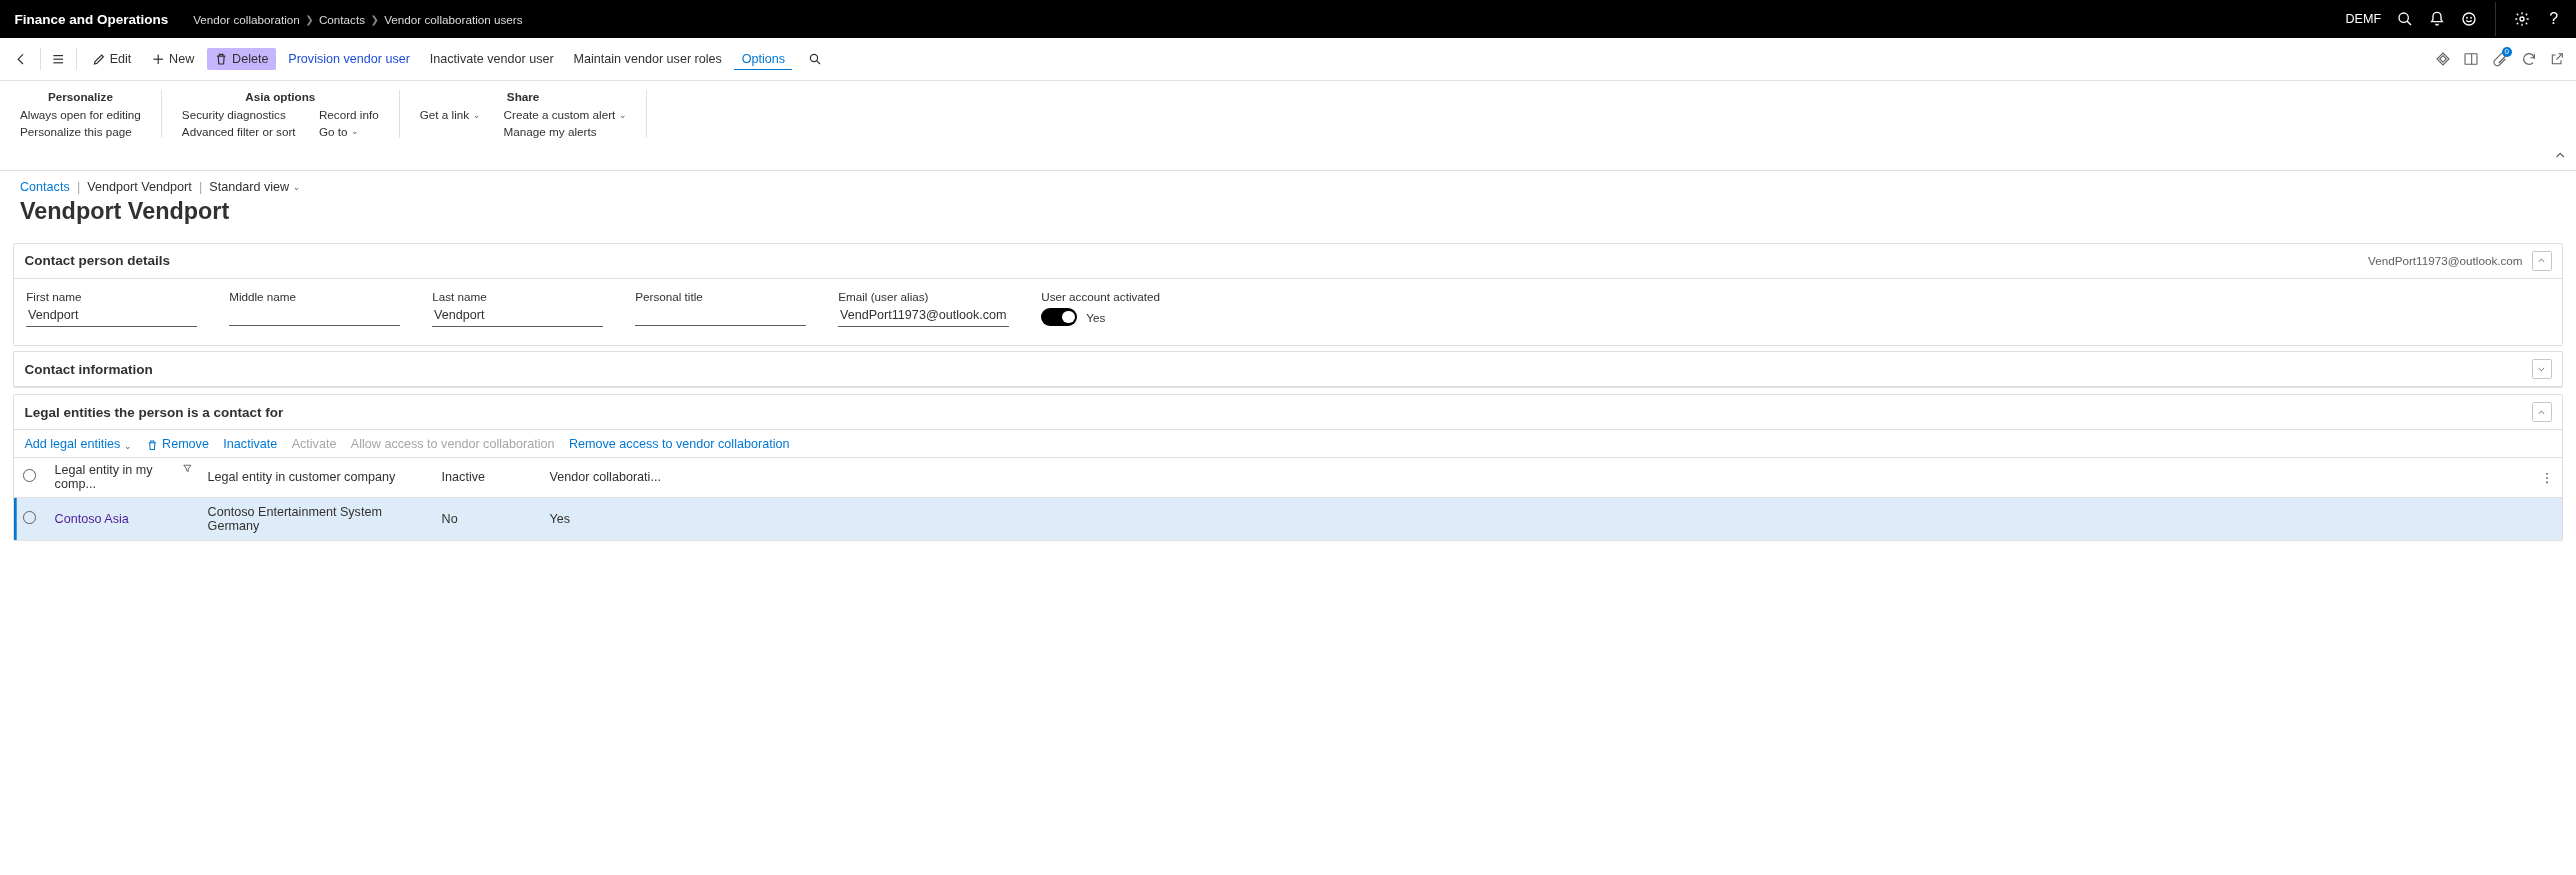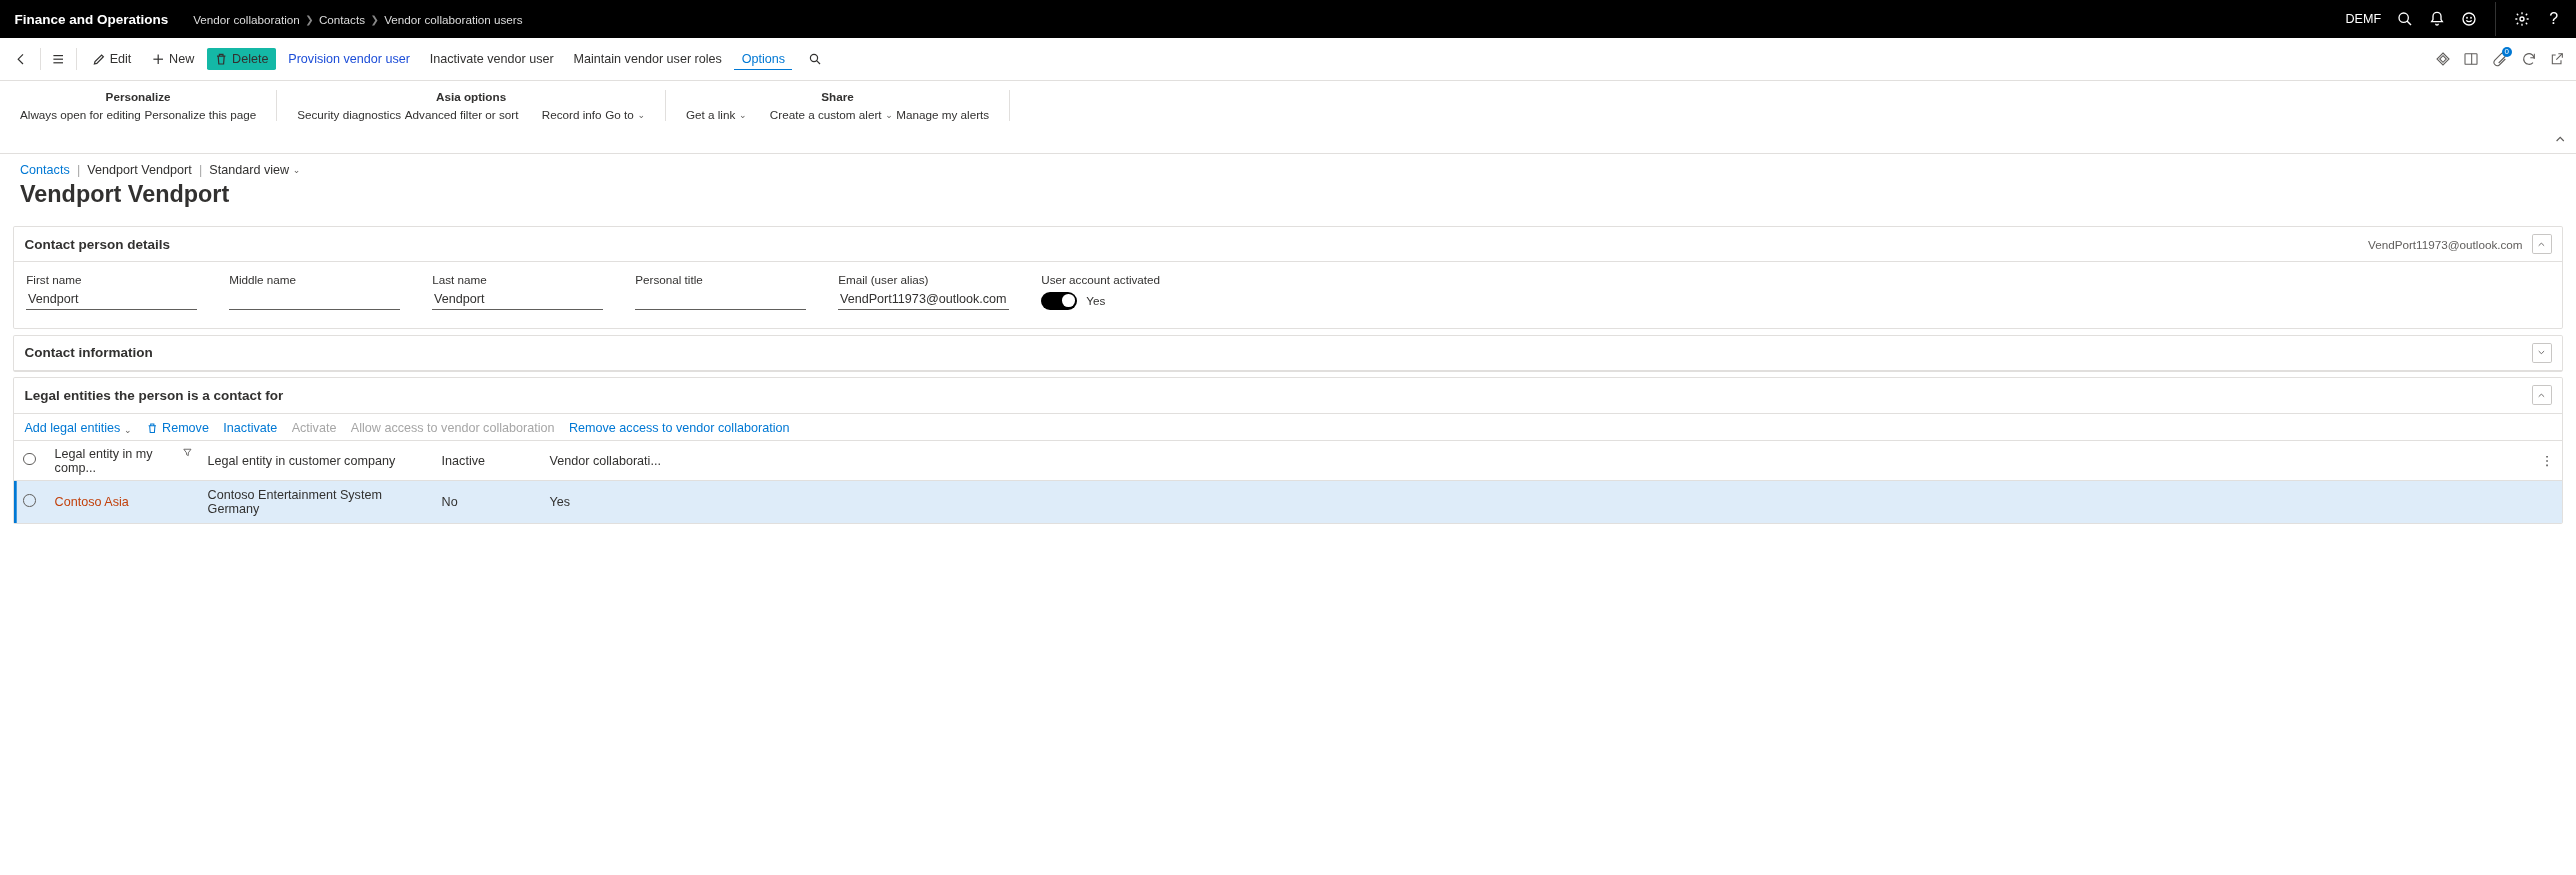--- a/index.html
+++ b/index.html
@@ -14,34 +14,34 @@
   .topbar-right svg { stroke: #fff; fill: none; }
   .topbar-divider { width:0.9px; height:34px; background:#333; margin:0 1.8px; }
 
   .actionbar { display: flex; align-items: center; height: 43px; border-bottom: 0.9px solid #e1dfdd; padding: 0 10.8px; }
   .actionbar .ab-left { display: flex; align-items: center; gap: 5.4px; }
   .ab-btn { display: inline-flex; align-items: center; gap: 3.6px; padding: 3.6px 7.2px; cursor: pointer; font-size: 12.6px; color: #323130; border-radius: 1.8px; }
   .ab-btn.icon-only { padding: 3.6px; }
   .ab-btn.ghost { color: #1d4ed8; cursor: default; }
   .ab-btn.active { color: #0078d4; border-bottom: 1.8px solid #0078d4; border-radius: 0; }
   .ab-btn svg { width: 14.4px; height: 14.4px; stroke: #323130; fill: none; }
-  .ab-btn.delete-btn { background:#14b8a6; }
+  .ab-btn.delete-btn { background:#c4b5fd; }
   .ab-sep { width:0.9px; height:21.6px; background:#e1dfdd; margin:0 1.8px; }
   .actionbar .ab-right { margin-left:auto; display:flex; gap:12.6px; align-items:center; }
   .ab-right .ricon { width:16px; height:16px; cursor:pointer; position:relative; }
   .ab-right svg { stroke:#605e5c; fill:none; }
   .ab-right .badge { position:absolute; top:-3.6px; right:-3.6px; background:#0078d4; color:#fff; font-size:8px; border-radius:7.2px; padding:0 2.7px; line-height:10px; }
 
   .ribbon { display:flex; padding: 9px 20px 32px; border-bottom: 0.9px solid #e1dfdd; position:relative; }
   .ribbon-group { padding: 0 20px; border-right: 0.9px solid #e1dfdd; }
   .ribbon-group:first-child { padding-left: 0; }
   .ribbon-group:last-child { border-right: none; }
   .ribbon-title { text-align:center; font-weight:600; font-size:11.7px; margin-bottom:5.4px; }
   .ribbon-cols { display:flex; gap: 23.4px; }
-  .ribbon-col { display:flex; flex-direction:row; gap:3.6px; }
+  .ribbon-col { display:flex; flex-direction:column; gap:3.6px; }
   .ribbon-link { font-size:11.7px; color:#323130; cursor:pointer; white-space:nowrap; display:flex; align-items:center; gap:3.6px; }
   .ribbon-collapse { position:absolute; right:9px; bottom:5.4px; cursor:pointer; }
 
   .page-crumb { padding: 9px 20px 0; font-size:12.6px; display:flex; gap:7.2px; align-items:center; }
   .page-crumb .link { color:#0078d4; cursor:pointer; }
   .page-crumb .sep { color:#a6a6a6; }
   .page-crumb .viewsel { display:flex; align-items:center; gap:3.6px; cursor:pointer; }
 
   .page-title { font-size:23.4px; font-weight:600; padding: 3.6px 20px 12.6px; }
 
@@ -64,21 +64,21 @@
   .subtoolbar .titem.ghost { color:#a6a6a6; cursor:default; }
   .subtoolbar svg { width:12.6px; height:12.6px; }
 
   .grid { width:100%; border-collapse:collapse; font-size:12.6px; }
   .grid th { text-align:left; font-weight:400; padding:5.4px 9px; border-top:0.9px solid #e1dfdd; border-bottom:0.9px solid #e1dfdd; color:#323130; position:relative; }
   .grid td { padding:7.2px 9px; }
   .grid .selcol { width:32px; text-align:center; }
   .grid .radio { width:12.6px; height:12.6px; border:0.9px solid #605e5c; border-radius:50%; display:inline-block; }
   .grid tr.selected { background:#deecf9; }
   .grid tr.selected td:first-child { box-shadow: inset 2.7px 0 0 #0078d4; }
-  .linkcell { color:#c2410c; cursor:pointer; }
+  .linkcell { color:#4c1d95; cursor:pointer; }
   .th-filter { position:absolute; right:5.4px; top:5.4px; }
   .grid-more { width:23.4px; text-align:center; }
   .chev-sm { font-size:9px; color:#605e5c; }
 </style>
 </head>
 <body>
 
 <div class="topbar">
   <div class="app-title">Finance and Operations</div>
   <div class="breadcrumb-top">

